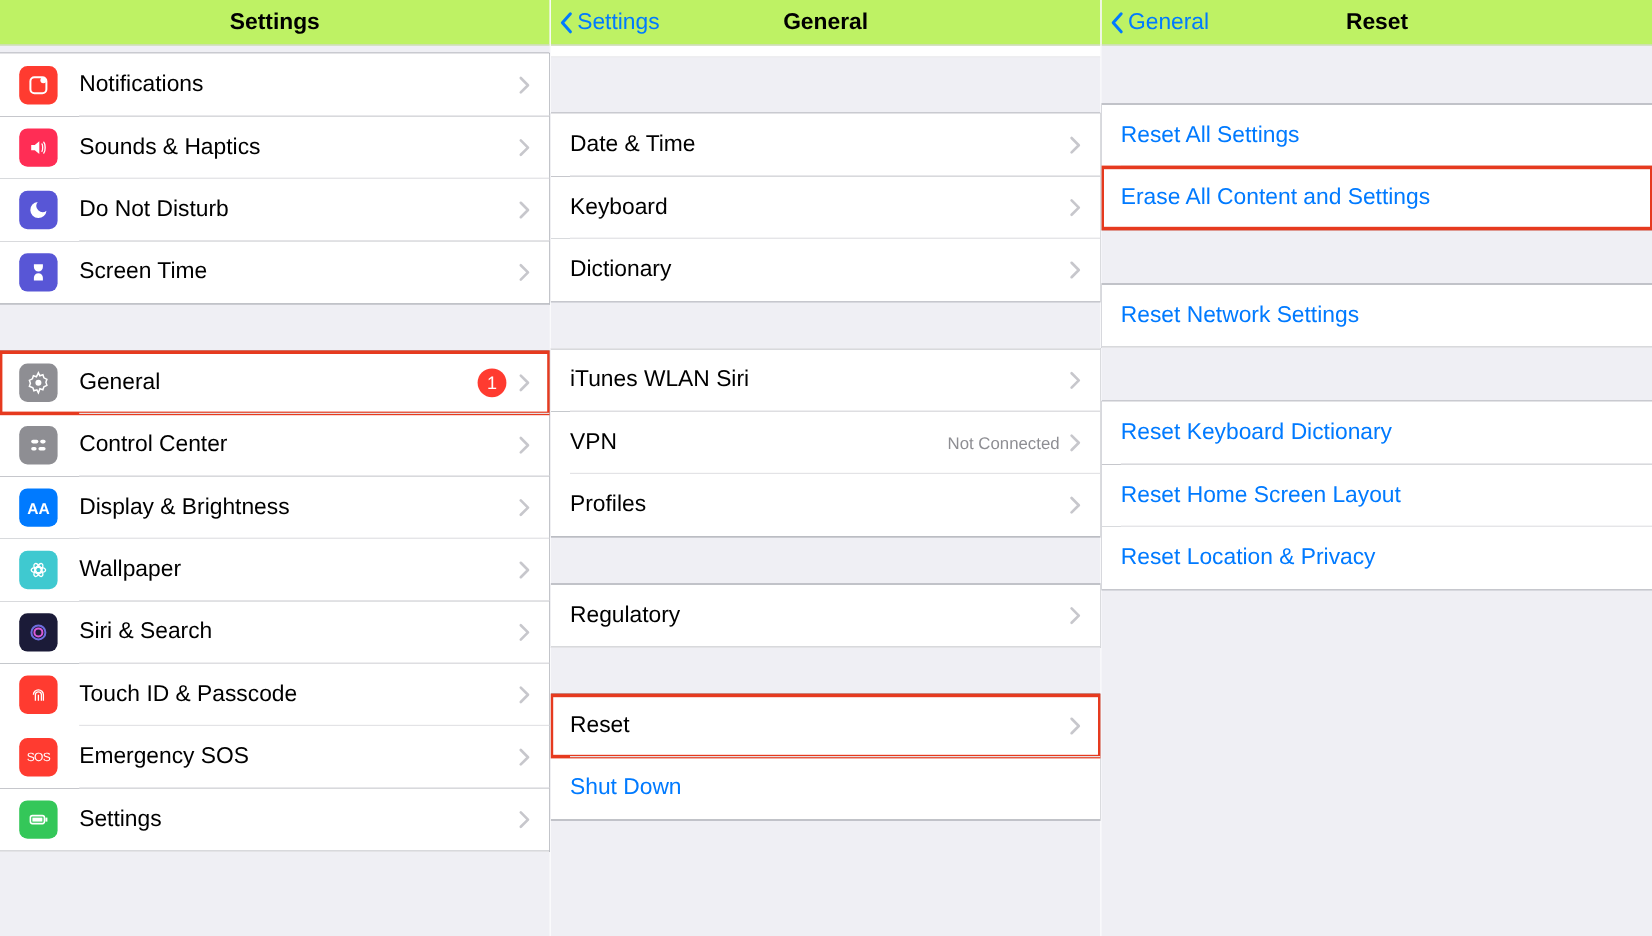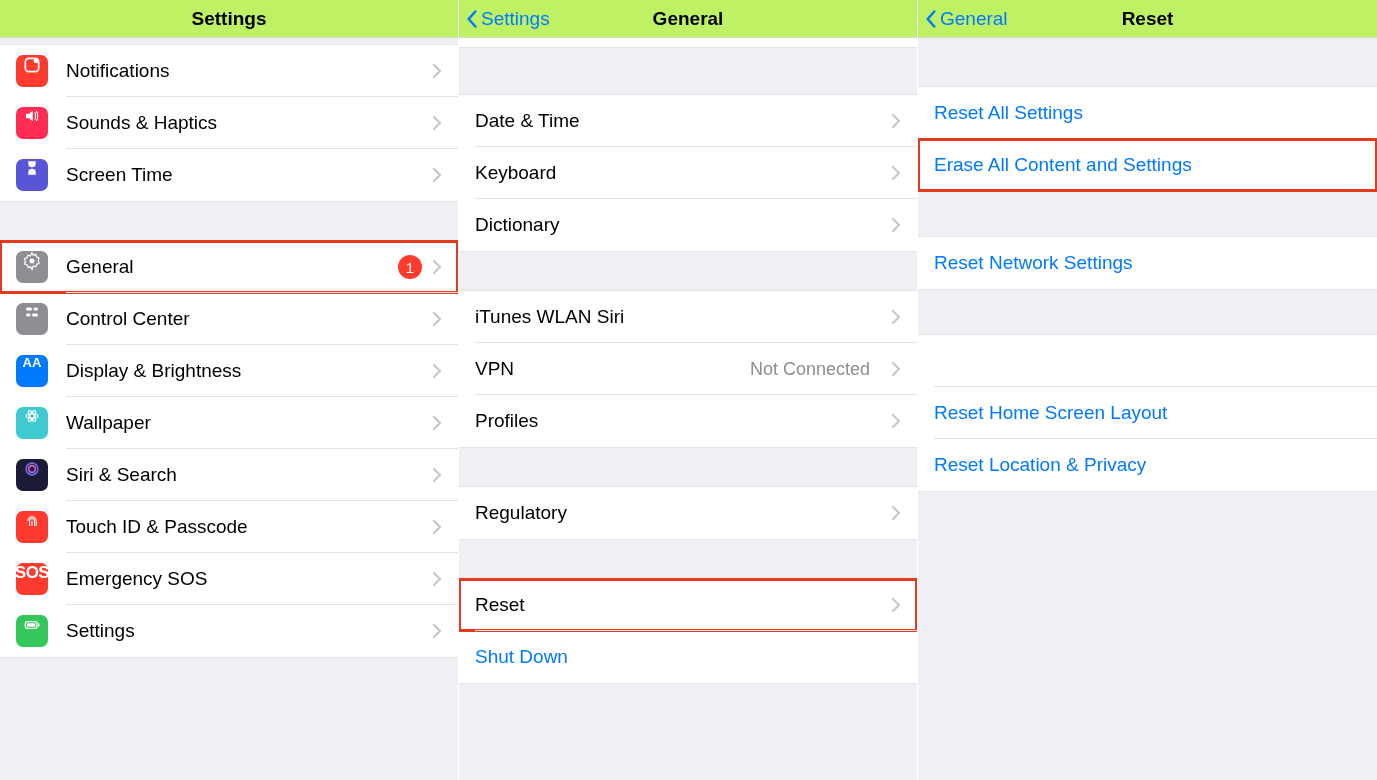--- a/index.html
+++ b/index.html
@@ -80,36 +80,37 @@
   background: #e3e3e6;
 }
 .row.no-icon .sep { left: 16px; }
 .row:last-child .sep { display: none; }
 
 .icon-tile {
   width: 34px; height: 34px;
   border-radius: 8px;
   margin-right: 16px;
   display: flex;
+  align-items: center;
   justify-content: center;
   flex-shrink: 0;
   color: #fff;
   font-size: 14px;
   font-weight: 600;
 }
 .row-label {
   font-size: 19px;
   color: #000;
   flex: 1;
 }
 .row-label.link { color: #007aff; }
 .row-detail {
-  font-size: 18px;
+  font-size: 14px;
   color: #8e8e93;
-  margin-right: 21px;
+  margin-right: 8px;
 }
 .chevron {
   flex-shrink: 0;
 }
 .chevron svg { width: 10px; height: 16px; display: block; }
 
 .badge {
   background: #ff3b30;
   color: #fff;
   border-radius: 12px;
@@ -158,20 +159,34 @@
       <div class="sep"></div>
     </div>
     <div class="row">
       <div class="icon-tile" style="background:#ff2d55">
         <svg viewBox="0 0 24 24" width="18" height="18" fill="#fff">
             <path d="M4 9v6h4l5 4V5L8 9H4z"></path>
             <path d="M16 8c1 1 1 7 0 8M18 6c2 2 2 10 0 12" stroke="#fff" stroke-width="1.5" fill="none" stroke-linecap="round"></path>
           </svg>
       </div>
       <div class="row-label">Sounds &amp; Haptics</div>
+      <span class="chevron">
+          <svg viewBox="0 0 10 16">
+            <path d="M2 2 L8 8 L2 14" stroke="#c7c7cc" stroke-width="2.2" fill="none" stroke-linecap="round" stroke-linejoin="round"></path>
+          </svg>
+        </span>
+      <div class="sep"></div>
+    </div>
+    <div class="row">
+      <div class="icon-tile" style="background:#5856d6">
+        <svg viewBox="0 0 24 24" width="18" height="18" fill="#fff">
+            <path d="M21 12.8A9 9 0 1 1 11.2 3 7 7 0 0 0 21 12.8z"></path>
+          </svg>
+      </div>
+      <div class="row-label">Do Not Disturb</div>
       <span class="chevron">
           <svg viewBox="0 0 10 16">
             <path d="M2 2 L8 8 L2 14" stroke="#c7c7cc" stroke-width="2.2" fill="none" stroke-linecap="round" stroke-linejoin="round"></path>
           </svg>
         </span>
       <div class="sep"></div>
     </div>
     <div class="row">
       <div class="icon-tile" style="background:#5856d6">
         <svg viewBox="0 0 24 24" width="18" height="18" fill="#fff">
@@ -279,21 +294,21 @@
       <div class="row-label">Touch ID &amp; Passcode</div>
       <span class="chevron">
           <svg viewBox="0 0 10 16">
             <path d="M2 2 L8 8 L2 14" stroke="#c7c7cc" stroke-width="2.2" fill="none" stroke-linecap="round" stroke-linejoin="round"></path>
           </svg>
         </span>
       <div class="sep"></div>
     </div>
     <div class="row">
       <div class="icon-tile" style="background:#ff3b30">
-        <span style="font-size:17px;font-weight:700;letter-spacing:-0.5px">SOS</span>
+        <span style="font-size:10px;font-weight:400;letter-spacing:-0.5px">SOS</span>
       </div>
       <div class="row-label">Emergency SOS</div>
       <span class="chevron">
           <svg viewBox="0 0 10 16">
             <path d="M2 2 L8 8 L2 14" stroke="#c7c7cc" stroke-width="2.2" fill="none" stroke-linecap="round" stroke-linejoin="round"></path>
           </svg>
         </span>
       <div class="sep"></div>
     </div>
     <div class="row">
@@ -455,20 +470,21 @@
     <div class="row no-icon">
       <div class="row-label link">Reset Network Settings</div>
 
     </div>
   </div>
 
   <div class="section-gap" style="height:44px"></div>
 
   <div class="list">
     <div class="row no-icon">
+      <div class="row-label link">Reset Keyboard Dictionary</div>
       <div class="sep"></div>
     </div>
     <div class="row no-icon">
       <div class="row-label link">Reset Home Screen Layout</div>
       <div class="sep"></div>
     </div>
     <div class="row no-icon">
       <div class="row-label link">Reset Location &amp; Privacy</div>
 
     </div>

